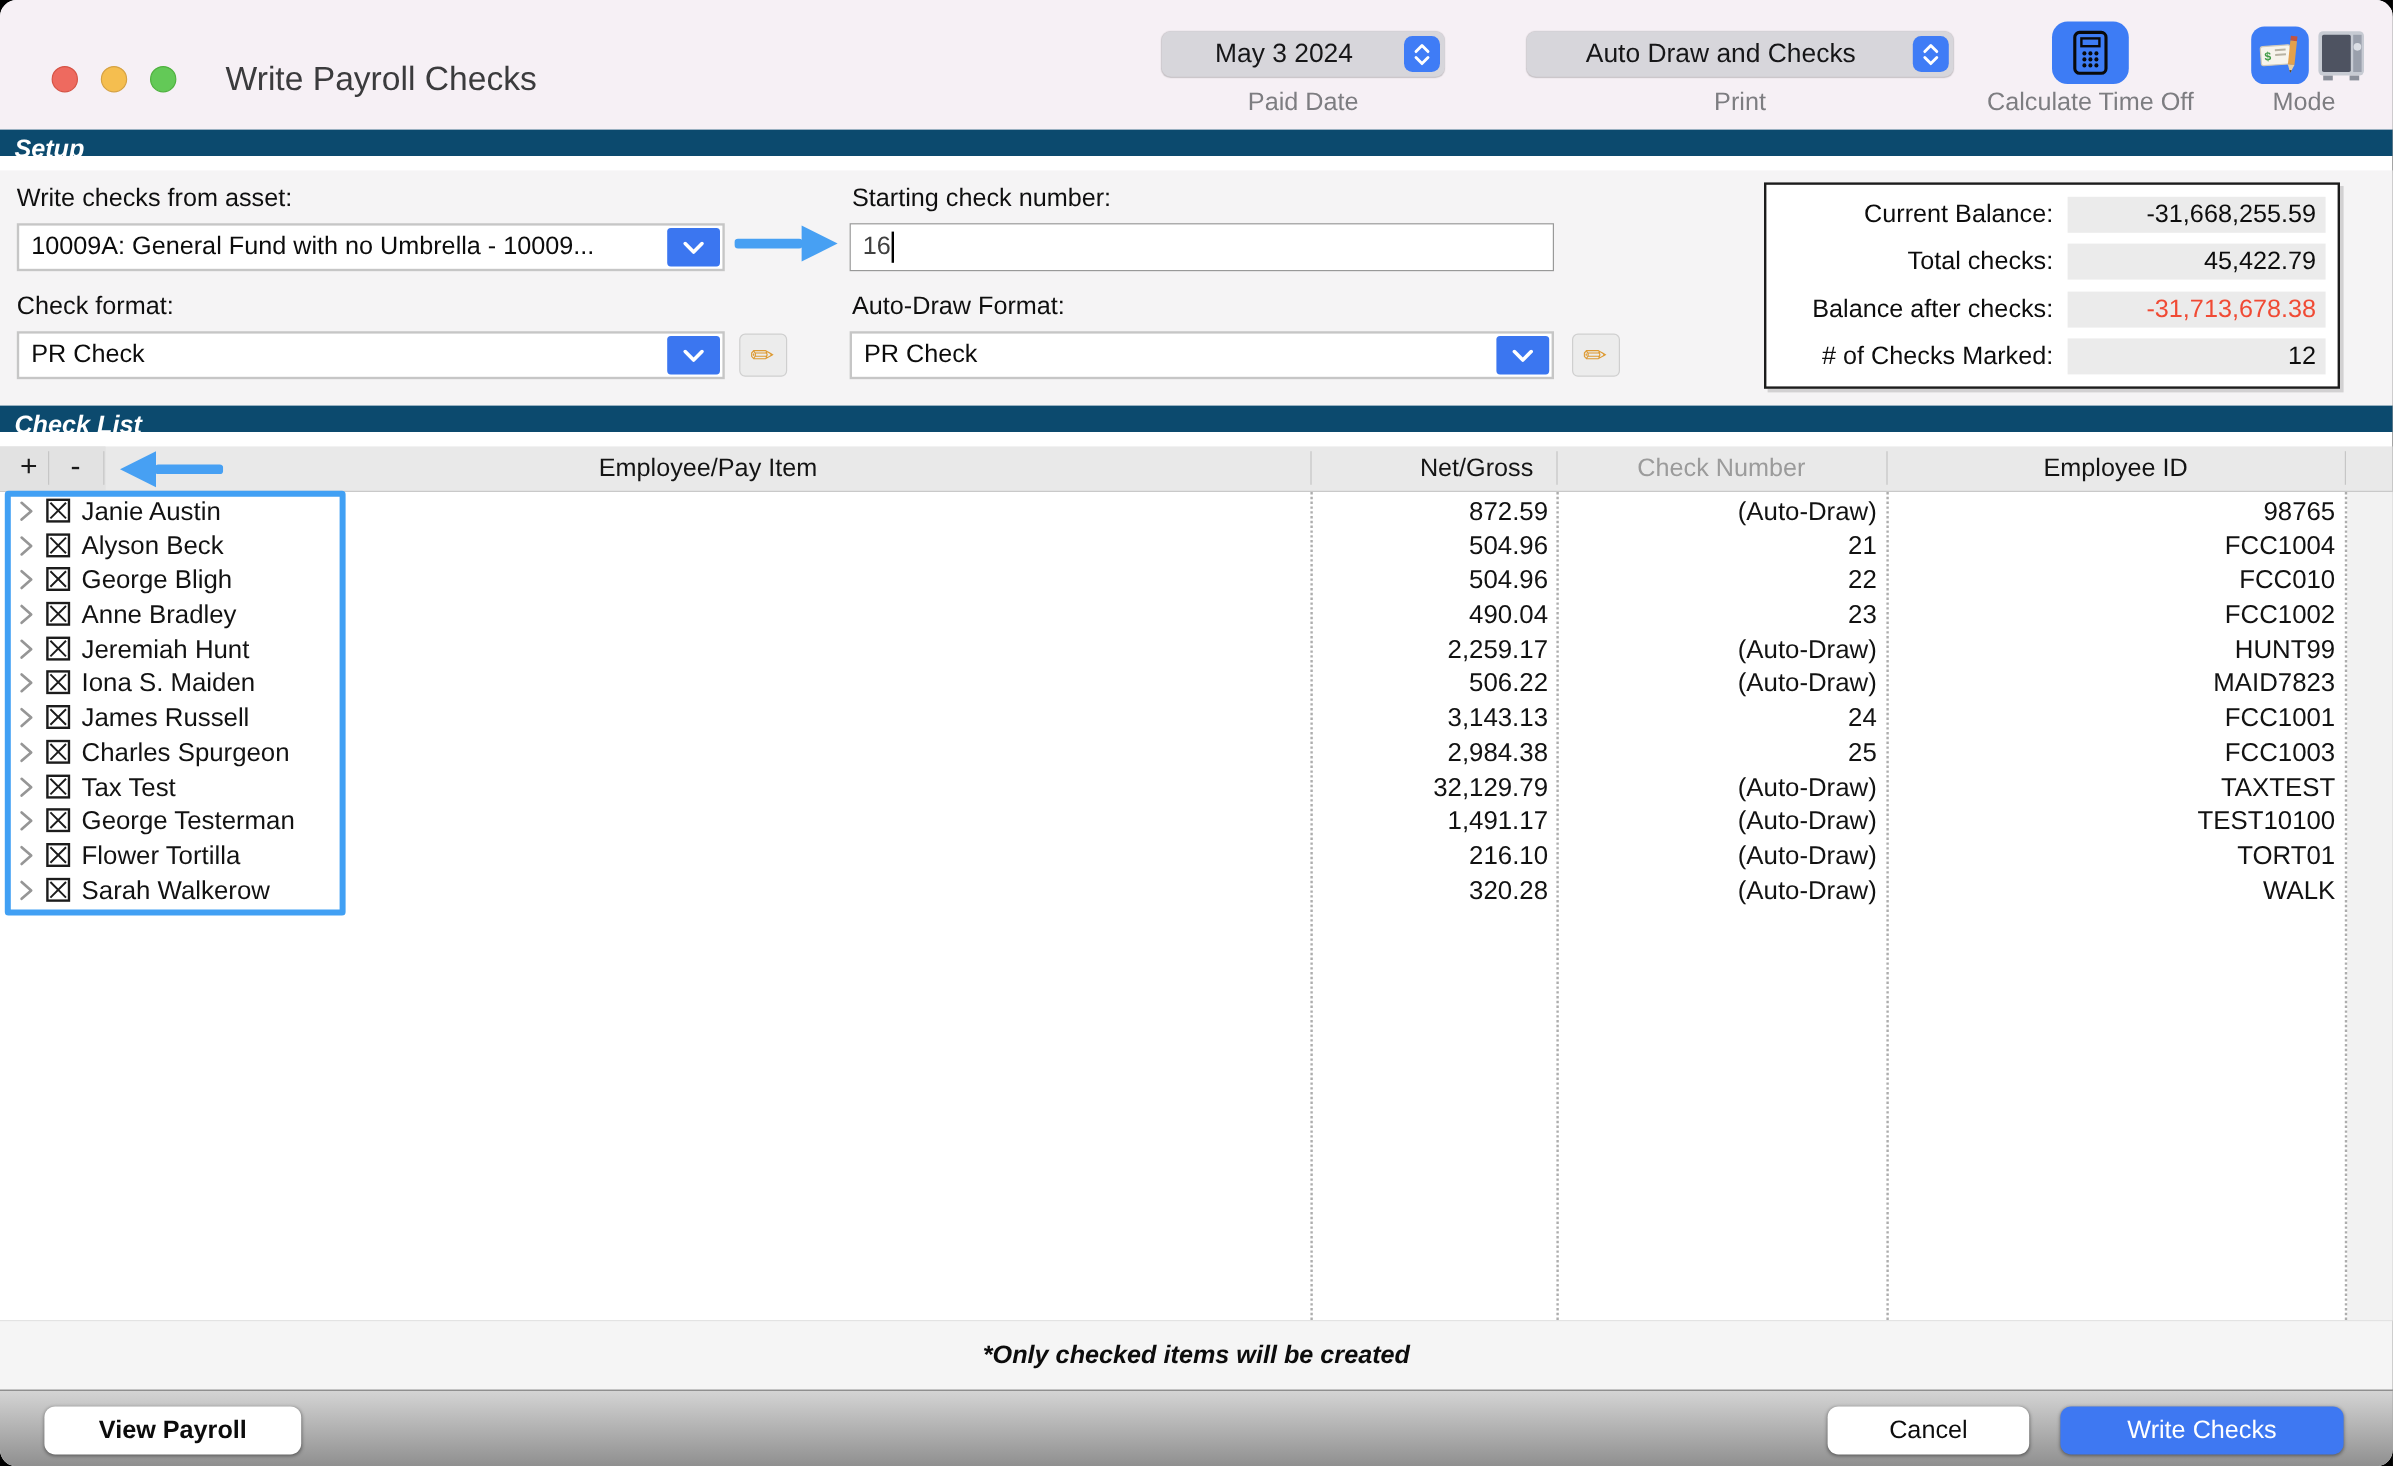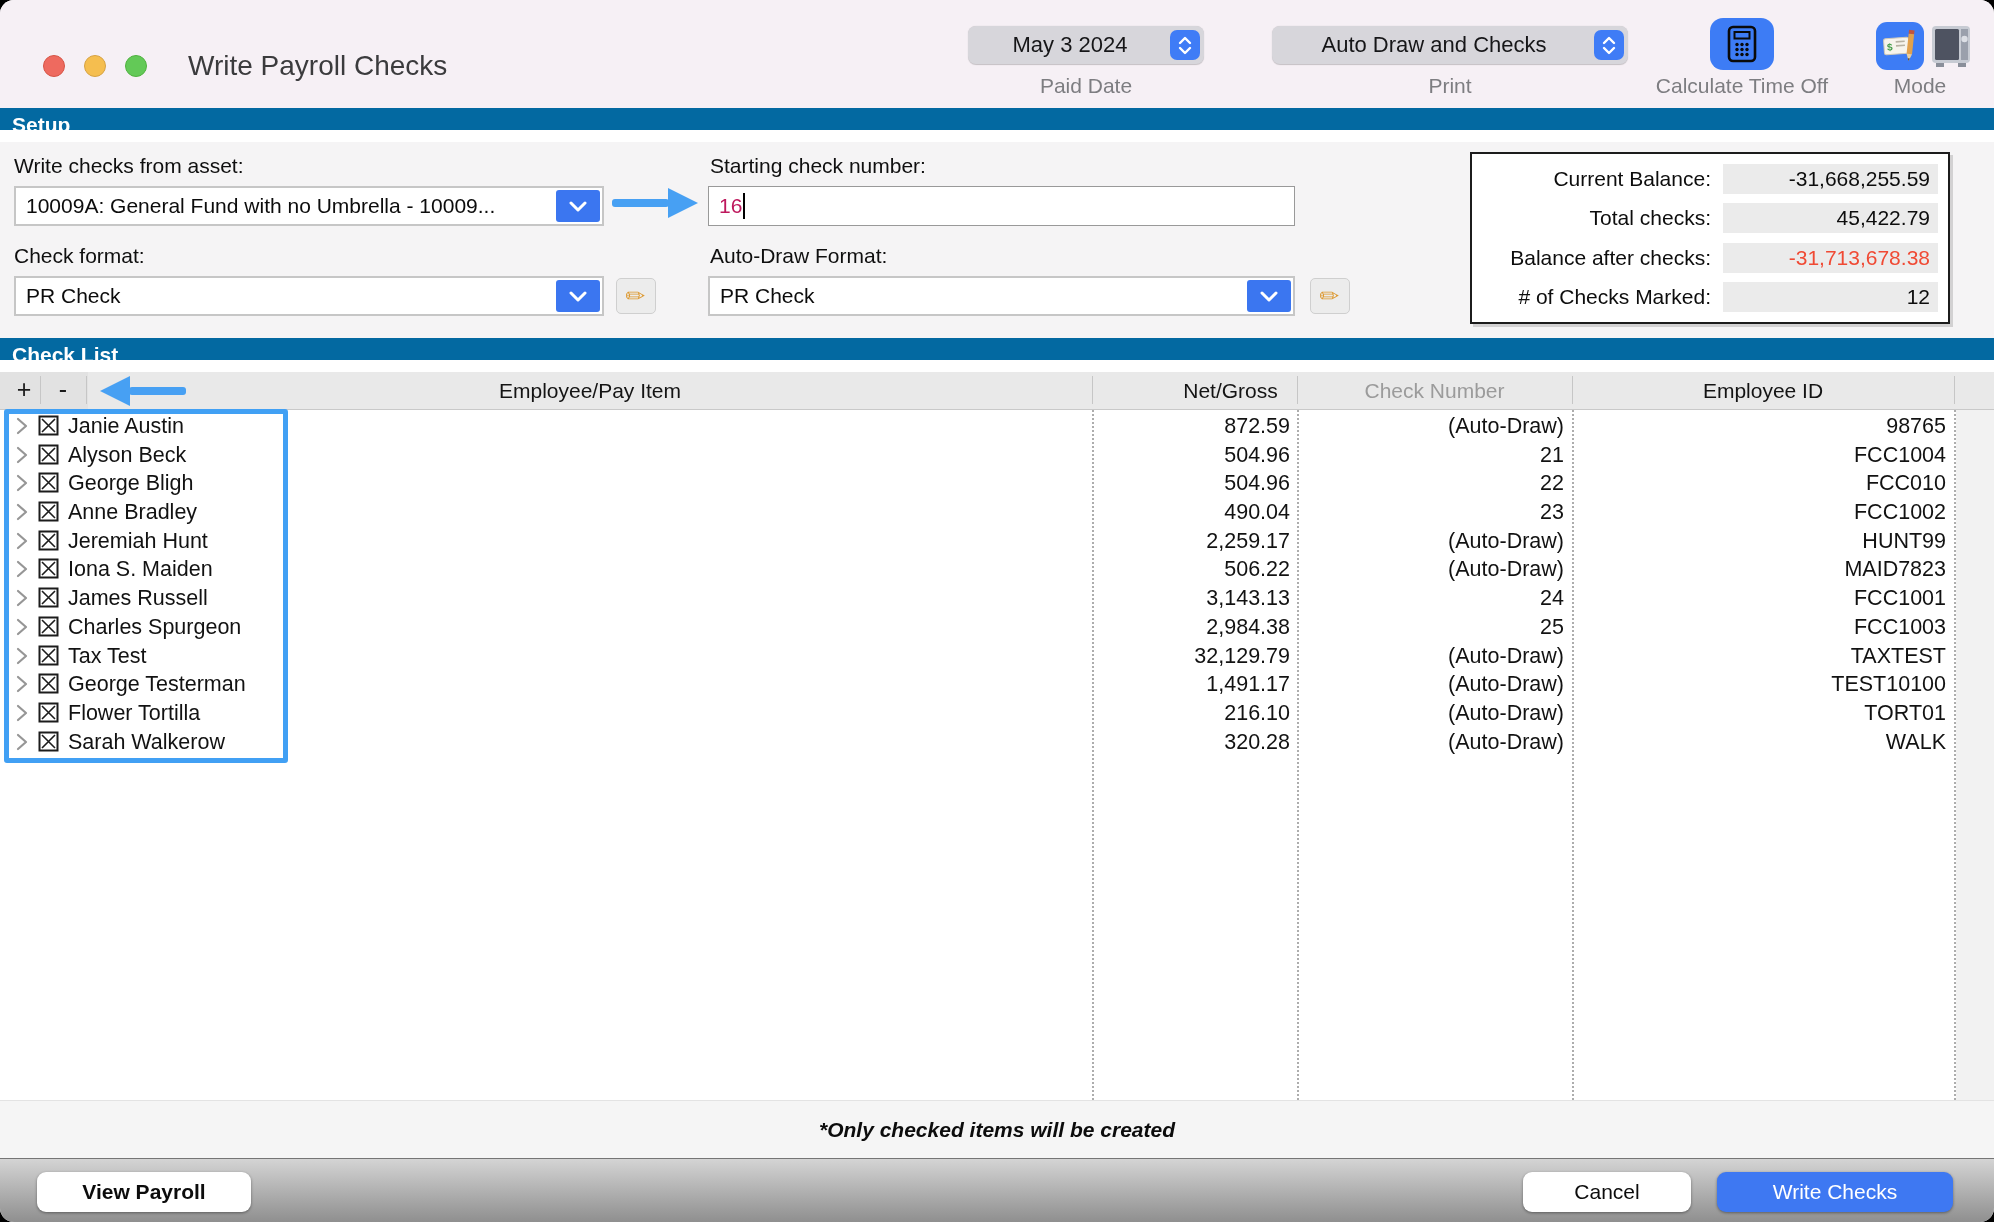--- a/index.html
+++ b/index.html
@@ -25,35 +25,35 @@
   .lbl-print{left:1272px;width:356px;}
   .lbl-calc{left:1630px;width:224px;}
   .lbl-mode{left:1856px;width:128px;}
   .calc-btn{position:absolute;left:1710px;top:18px;width:64px;height:52px;border-radius:13px;
     background:#3d7cf5;display:flex;align-items:center;justify-content:center;}
   .mode-check-btn{position:absolute;left:1876px;top:22px;width:48px;height:48px;border-radius:11px;
     background:#3d7cf5;display:flex;align-items:center;justify-content:center;}
   .mode-safe{position:absolute;left:1930px;top:24px;width:42px;height:44px;}
 
   
-  .section-bar{position:absolute;left:0;right:0;height:22px;background:#0369a1;color:#fff;
-    font-size:21px;font-weight:600;line-height:34px;padding-left:12px;box-sizing:border-box;}
+  .section-bar{position:absolute;left:0;right:0;height:22px;background:#0c4a6e;color:#fff;
+    font-size:21px;font-weight:600;line-height:34px;padding-left:12px;box-sizing:border-box;font-style:italic;}
   .bar-setup{top:108px;}
   .bar-checklist{top:338px;}
 
   
   .setup-area{position:absolute;top:142px;left:0;right:0;height:196px;background:#f5f4f5;}
   .field-label{position:absolute;font-size:21px;color:#0f0f0f;white-space:nowrap;}
   .combo{position:absolute;background:#fff;border:2px solid #c6c6c6;box-sizing:border-box;
     display:flex;align-items:center;height:40px;}
   .combo .cval{flex:1;padding-left:10px;font-size:21px;color:#0c0c0c;white-space:nowrap;overflow:hidden;}
   .combo .dd{width:44px;height:32px;margin-right:2px;background:#3b76f0;border-radius:3px;
     display:flex;align-items:center;justify-content:center;flex:none;}
   .text-input{position:absolute;background:#fff;border:1.5px solid #999;box-sizing:border-box;
-    height:40px;font-size:21px;color:#be185d;display:flex;align-items:center;padding-left:10px;}
+    height:40px;font-size:21px;color:#404040;display:flex;align-items:center;padding-left:10px;}
   .cursor{display:inline-block;width:0;height:26px;border-left:2px solid #000;margin-left:1px;}
   .pencil-btn{position:absolute;width:40px;height:36px;background:#ececec;border:1px solid #cfcfcf;
     border-radius:5px;box-sizing:border-box;display:flex;align-items:center;justify-content:center;
     font-size:23px;color:#dd9a33;}
   .pencil-btn span{transform:rotate(-45deg);display:inline-block;}
   .summary-box{position:absolute;left:1470px;top:10px;width:480px;height:172px;background:#fff;
     border:2px solid #1c1c1c;box-shadow:3px 3px 0 rgba(0,0,0,.14);box-sizing:border-box;
     padding:8px 10px;display:flex;flex-direction:column;justify-content:space-between;}
   .summary-row{display:flex;align-items:center;height:34px;}
   .summary-label{flex:1;text-align:right;font-size:21px;color:#0d0d0d;padding-right:12px;white-space:nowrap;}

